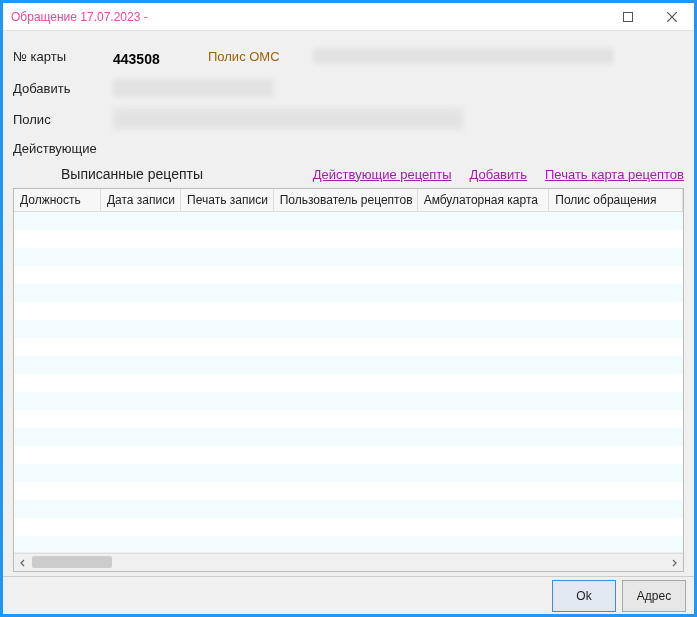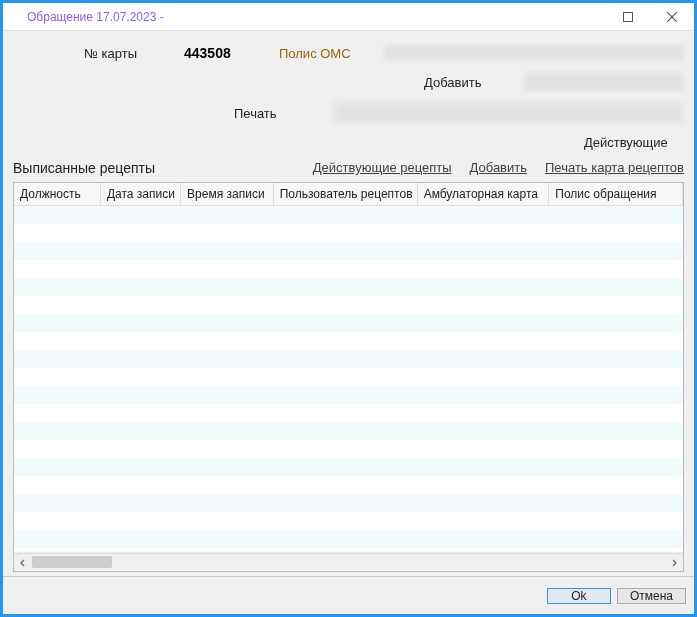--- a/index.html
+++ b/index.html
@@ -15,22 +15,22 @@
       background: #f0f0f0;
       display: flex;
       flex-direction: column;
     }
     .titlebar {
       height: 28px;
       background: #fff;
       border-bottom: 1px solid #e0e0e0;
       display: flex;
       align-items: center;
-      padding-left: 24px;
-      color: #8b5cf6;
+      padding-left: 8px;
+      color: #ec4899;
       font-size: 12px;
     }
     .titlebar-title { flex: 1; }
     .titlebar-buttons { display: flex; height: 100%; }
     .titlebar-btn {
       width: 44px;
       height: 100%;
       display: flex;
       align-items: center;
       justify-content: center;
@@ -44,34 +44,34 @@
       background: #f0f0f0;
       display: flex;
       flex-direction: column;
       overflow: hidden;
     }
     .info-row {
       display: flex;
       align-items: center;
       padding: 6px 0;
       font-size: 13px;
-      justify-content: flex-end;
     }
     .info-label {
       width: 100px;
       color: #222;
     }
     .info-label-wide {
       width: 100px;
       color: #222;
     }
     .info-value-bold {
       font-weight: bold;
       font-size: 14px;
       width: 95px;
+      margin-top: 6px;
     }
     .info-label2 {
       width: 105px;
       color: #a16207;
     }
     .polis-blur {
       background: #e2e2e2;
       height: 16px;
       width: 300px;
       border-radius: 2px;
@@ -84,35 +84,37 @@
       filter: blur(2px);
     }
     .addr-blur {
       background: #e2e2e2;
       height: 20px;
       width: 350px;
       filter: blur(3px);
     }
     .section-row {
       display: flex;
+      align-items: center;
       padding: 4px 0 6px 0;
+      margin-left: 48px;
     }
     .section-title {
       font-size: 14px;
       color: #222;
       flex-shrink: 0;
     }
     .section-links {
       margin-left: auto;
       display: flex;
       gap: 18px;
       font-size: 13px;
     }
     .section-links a {
-      color: #404040;
+      color: #a21caf;
       text-decoration: underline;
       cursor: pointer;
     }
     .table-container {
       flex: 1;
       border: 1px solid #bbb;
       background: #bef264;
       display: flex;
       flex-direction: column;
       overflow: hidden;
@@ -189,21 +191,21 @@
       border-top: 1px solid #ccc;
       background: #f0f0f0;
       display: flex;
       justify-content: flex-end;
       align-items: center;
       padding-right: 8px;
       gap: 6px;
     }
     .btn {
       min-width: 64px;
-      height: 16px;
+      height: 32px;
       border: 1px solid #a8a8a8;
       background: #e7e7e7;
       font-size: 12px;
       color: #222;
       cursor: pointer;
       padding: 0 12px;
     }
     .btn-focus {
       border: 1px solid #3c90e2;
       background: #e1e8f2;
@@ -235,21 +237,21 @@
       <span class="info-label">№ карты</span>
       <span class="info-value-bold">443508</span>
       <span class="info-label2">Полис ОМС</span>
       <span class="polis-blur"></span>
     </div>
     <div class="info-row">
       <span class="info-label">Добавить</span>
       <span class="patient-blur"></span>
     </div>
     <div class="info-row">
-      <span class="info-label">Печать</span>
+      <span class="info-label">Полис</span>
       <span class="addr-blur"></span>
     </div>
     <div class="info-row">
       <span class="info-label-wide">Действующие</span>
     </div>
 
     <div class="section-row">
       <span class="section-title">Выписанные рецепты</span>
       <div class="section-links">
         <a>Действующие рецепты</a>
@@ -258,21 +260,21 @@
       </div>
     </div>
 
     <div class="table-container">
       <div class="table-wrap">
         <table>
           <thead>
             <tr class="thead-row">
               <th style="width:84px">Должность</th>
               <th style="width:78px">Дата записи</th>
-              <th style="width:90px">Время записи</th>
+              <th style="width:90px">Печать записи</th>
               <th style="width:140px">Пользователь рецептов</th>
               <th style="width:128px">Амбулаторная карта</th>
               <th style="width:130px">Полис обращения</th>
             </tr>
           </thead>
         </table>
         <div class="table-body-area"></div>
       </div>
       <div class="hscroll">
         <div class="hscroll-btn">
@@ -287,15 +289,15 @@
           <svg width="8" height="8" viewBox="0 0 8 8">
               <polyline points="3,1 6,4 3,7" fill="none" stroke="#666" stroke-width="1.3"></polyline>
             </svg>
         </div>
       </div>
     </div>
   </div>
 
   <div class="footer">
     <button class="btn btn-focus">Ok</button>
-    <button class="btn">Отмена</button>
+    <button class="btn">Адрес</button>
   </div>
 </div>
 
 </body></html>

